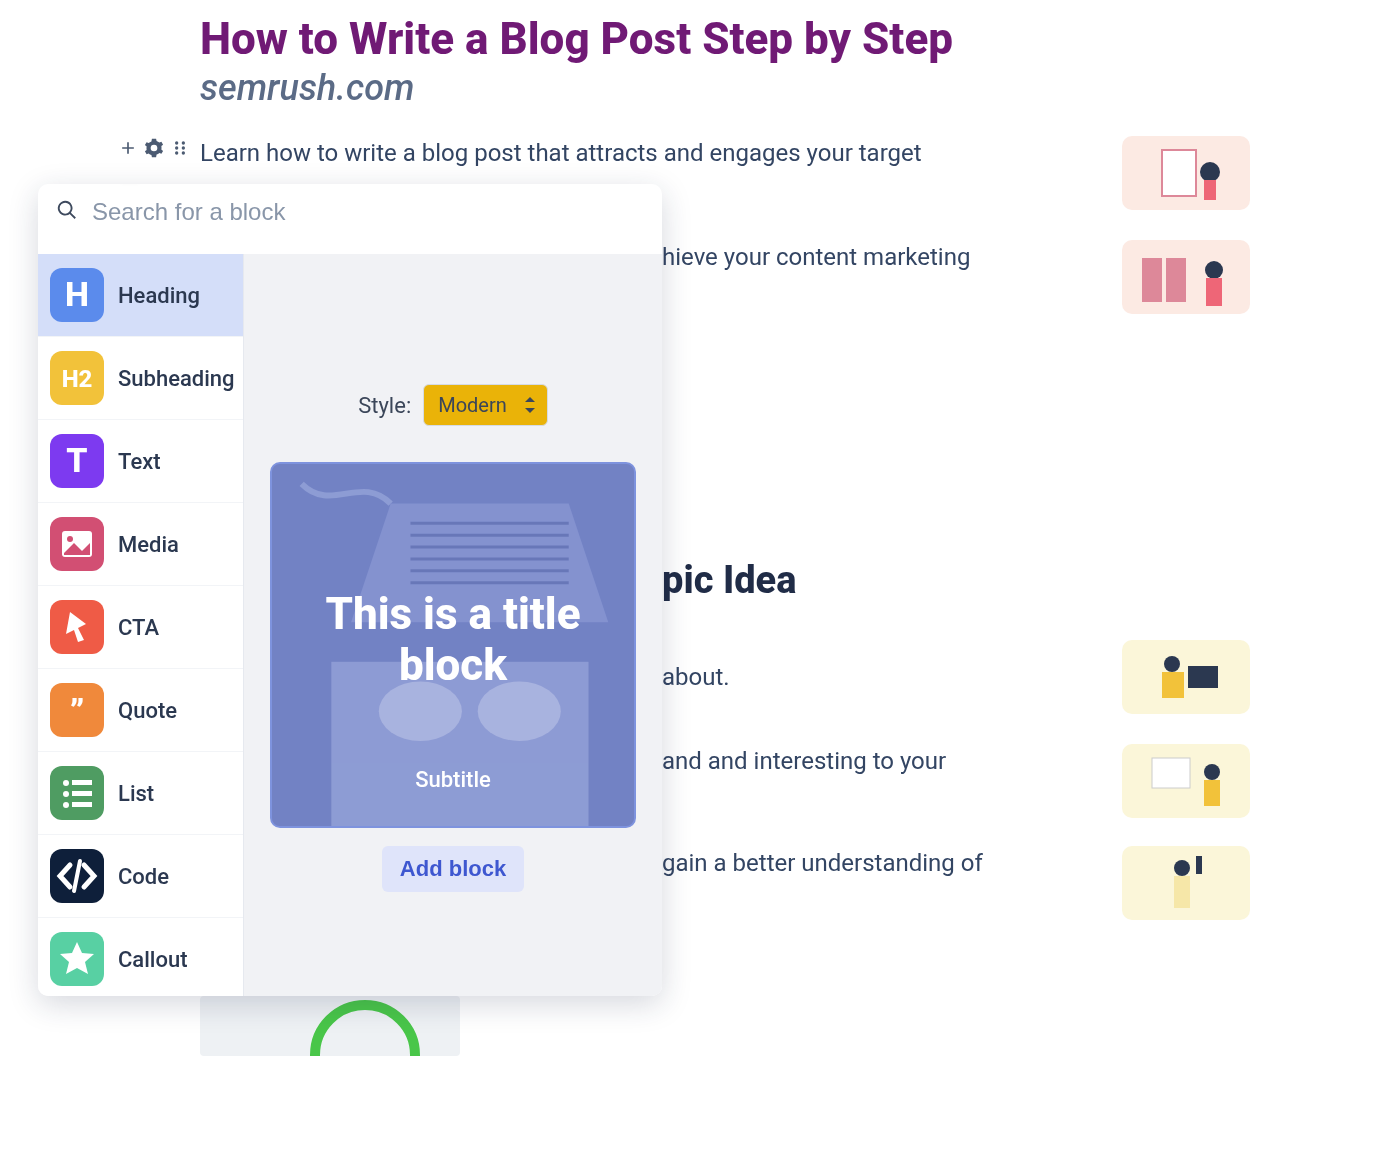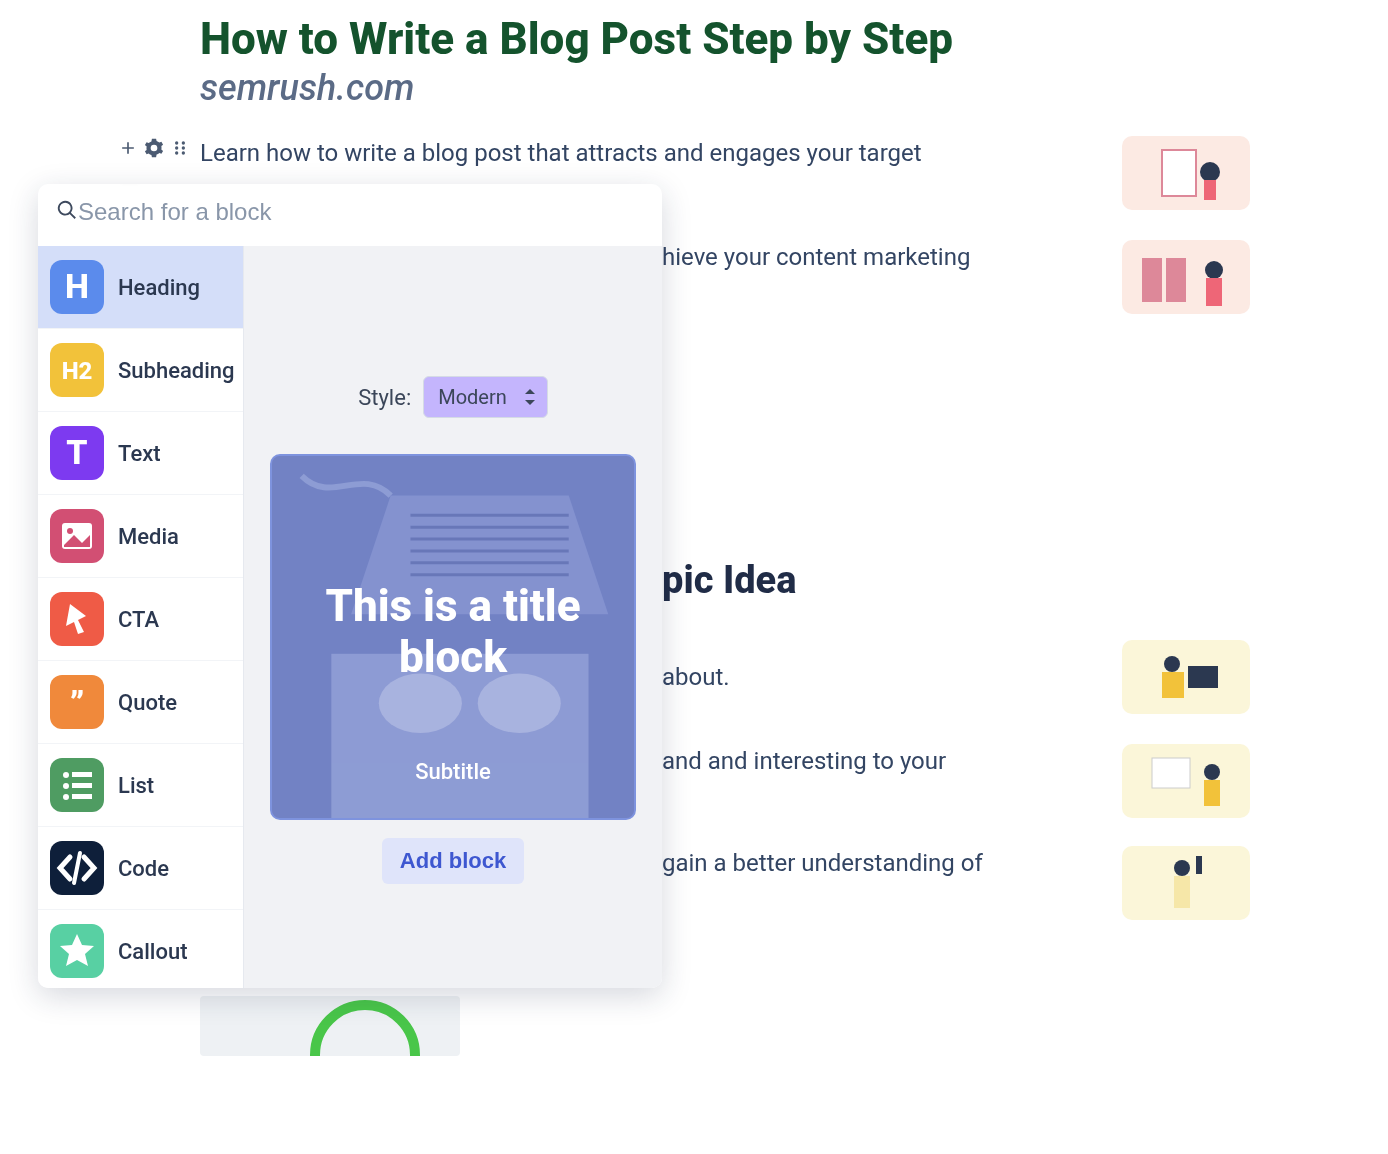--- a/index.html
+++ b/index.html
@@ -14,21 +14,21 @@
   }
   .content {
     position: absolute;
     left: 200px;
     top: 14px;
     width: 980px;
   }
   .title {
     font-size: 44px;
     font-weight: 800;
-    color: #14532d;
+    color: #701a75;
     line-height: 1.15;
   }
   .domain {
     font-size: 36px;
     font-style: italic;
     color: #5b6b86;
     margin-top: 2px;
     font-weight: 500;
   }
 
@@ -103,21 +103,22 @@
     left: 82px;
     width: 0; height: 0;
     border-left: 10px solid transparent;
     border-right: 10px solid transparent;
     border-bottom: 10px solid #fff;
     filter: drop-shadow(0 -2px 2px rgba(0,0,0,0.06));
   }
   .search-row {
     display: flex;
     align-items: center;
-    padding: 14px 18px 20px;
+    padding: 14px 18px 28px;
+    gap: 14px;
   }
   .search-row svg { width: 22px; height: 22px; fill: #3e4a5e; }
   .search-input {
     border: none;
     outline: none;
     font-size: 24px;
     color: #3e4a5e;
     width: 100%;
   }
   .search-input::placeholder { color: #8996a9; }
@@ -165,21 +166,21 @@
     align-items: center;
   }
   .style-row {
     display: flex;
     align-items: center;
     gap: 12px;
     margin-bottom: 36px;
   }
   .style-label { font-size: 22px; color: #3b4659; }
   .style-select {
-    background: #c4b5fd;
+    background: #eab308;
     border: 1px solid #d5dbe5;
     border-radius: 6px;
     padding: 8px 40px 8px 14px;
     font-size: 20px;
     color: #3b4659;
     position: relative;
     cursor: pointer;
   }
   .style-select::after {
     content: "";

